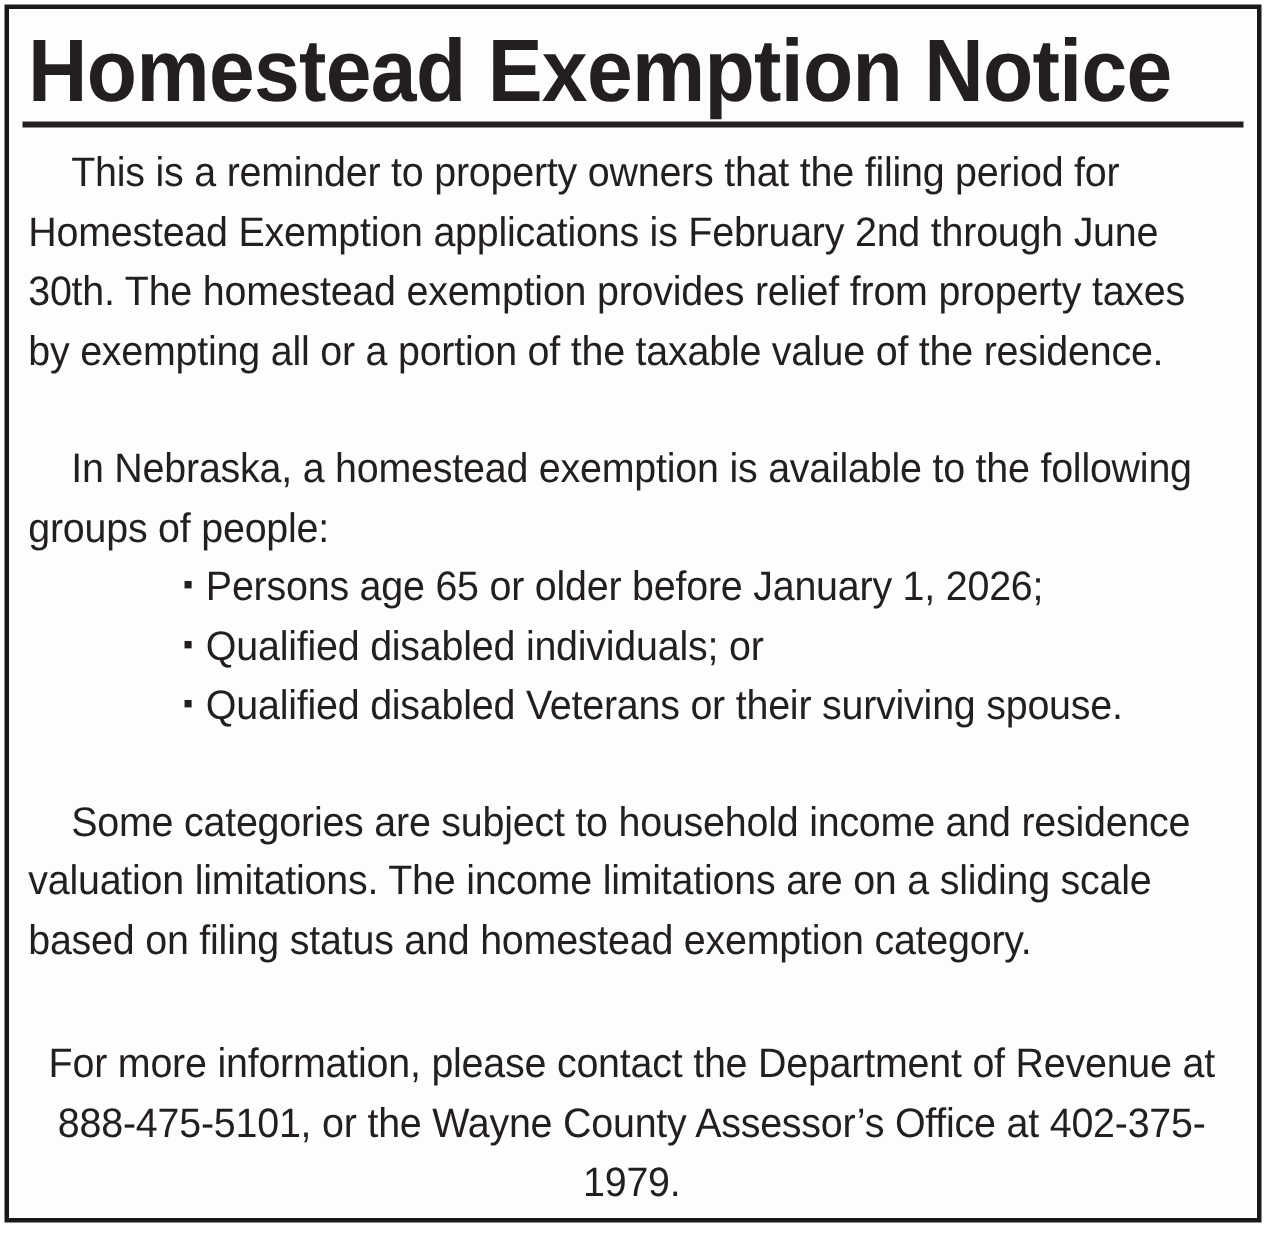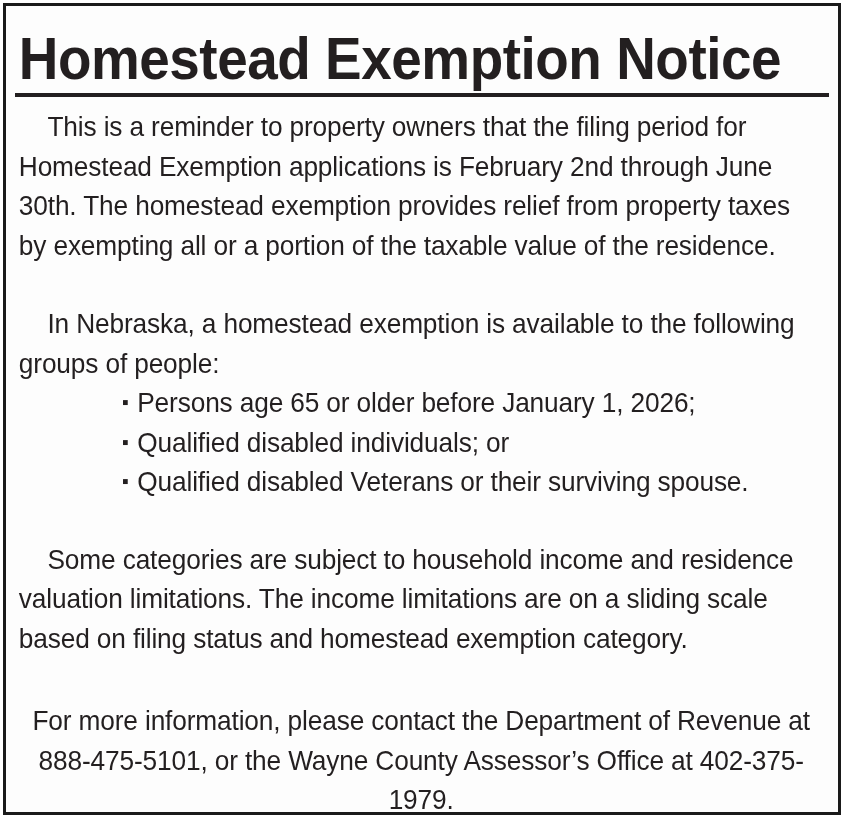--- a/index.html
+++ b/index.html
@@ -24,21 +24,21 @@
     height: 812px;
     border: 3px solid #1a1a1a;
     background: #fdfdfd;
     box-sizing: border-box;
     overflow: hidden;
   }
 
   #notice-inner {
     position: absolute;
     left: 0; top: 0; right: 0; bottom: 0;
-    padding: 18px 9px 0 9px;
+    padding: 6px 9px 0 9px;
     box-sizing: border-box;
   }
 
   
   #notice-title {
     font-weight: bold;
     font-size: 59px;
     line-height: 62px;
     letter-spacing: -0.5px;
     color: #231f20;

